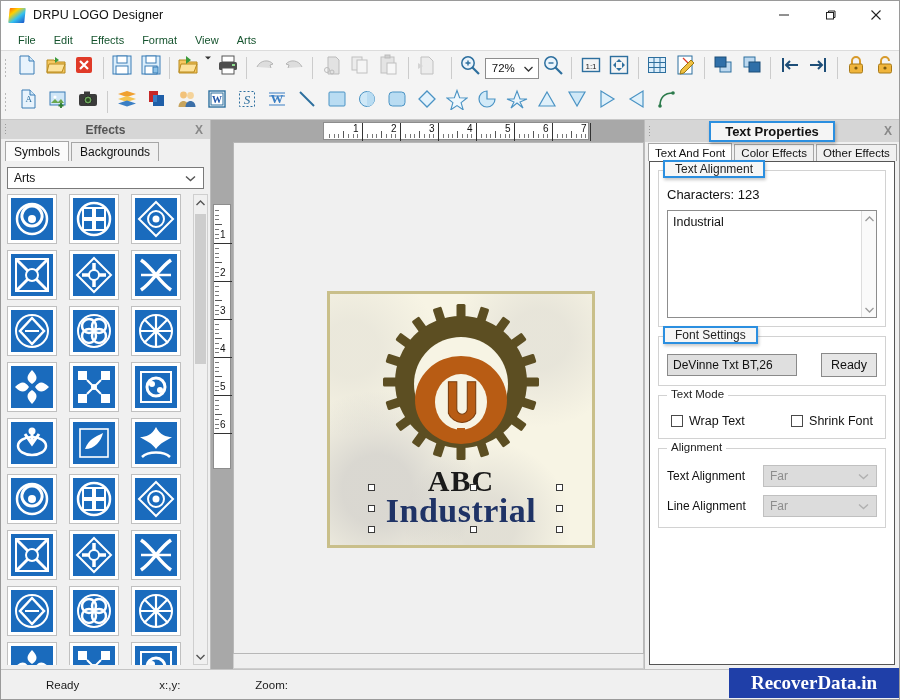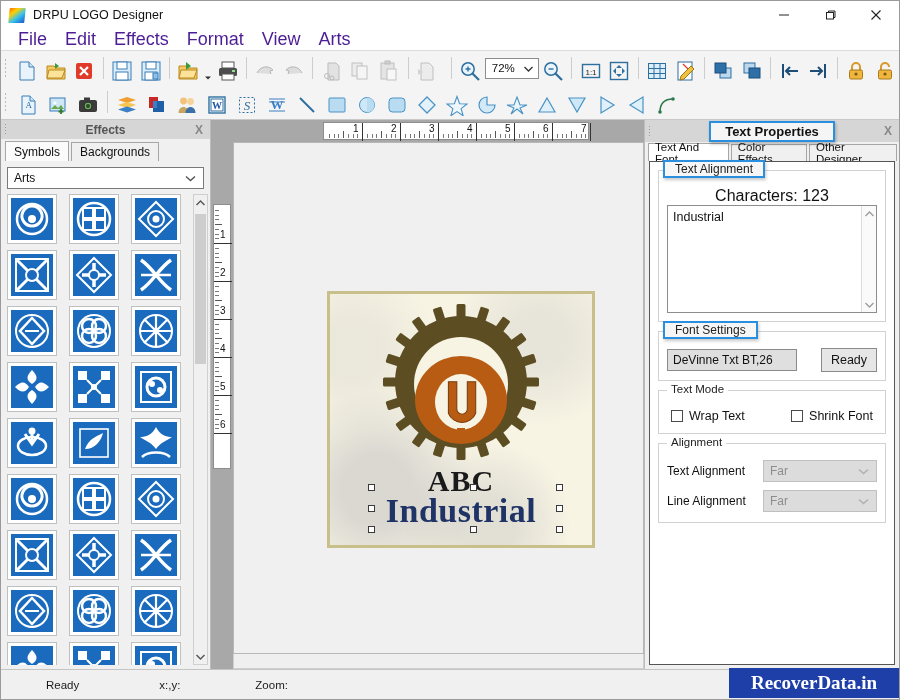--- a/index.html
+++ b/index.html
@@ -37,35 +37,35 @@
     color: #222; font-size: 13px; line-height: 1;
   }
   .win-btn svg { display:block; }
 
   
   .menubar {
     height: 22px; flex: 0 0 22px; background: #ffffff;
     display: flex; align-items: center; padding-left: 8px;
     border-bottom: 1px solid #dcdcdc;
   }
-  .menu-item { padding: 2px 9px; font-size: 18px; color: #4c1d95; }
+  .menu-item { padding: 2px 9px; font-size: 11px; color: #14532d; }
 
   
   .toolbars { flex: 0 0 68px; background: #f4f4f4; border-bottom: 1px solid #c8c8c8; }
   .tbrow {
     height: 34px; display: flex; align-items: center; padding-left: 2px;
   }
   .grip {
     width: 7px; height: 22px; margin-right: 3px;
     background-image: radial-gradient(#b9b9b9 40%, transparent 41%);
     background-size: 3px 4px; background-position: 1px 1px;
     background-repeat: repeat-y;
   }
   .tbtn {
-    width: 30px; height: 30px; display: flex; align-items: flex-end; justify-content: center;
+    width: 30px; height: 30px; display: flex; align-items: flex-start; justify-content: center;
     border: 1px solid transparent; border-radius: 2px;
   }
   .tbtn svg { display: block; }
   .tsep { width: 1px; height: 22px; background: #cccccc; margin: 0 4px; }
   .zoombox {
     width: 56px; height: 21px; background:#fff; border: 1px solid #8d8d8d;
     display:flex; align-items:center; padding-left:6px; font-size:11.5px; color:#111;
     position: relative;
   }
   .zoombox .cv { position:absolute; right:5px; top:50%; transform:translateY(-50%); }
@@ -227,21 +227,21 @@
     border: 1px solid #d2d2d2; position: relative; padding: 14px 8px 8px 8px; margin-bottom: 9px;
   }
   .group-title {
     position: absolute; top: -8px; left: 8px; background: #ffffff; padding: 0 4px;
     font-size: 11.5px; color: #222;
   }
   .group-title.hl {
     border: 2px solid #2b8fe0; background: #f6f6f6; padding: 0 10px; top: -11px; left: 4px;
     box-shadow: 1px 2px 3px rgba(0,0,0,.22); font-size: 12px;
   }
-  .char-count { text-align: center; font-size: 16px; color: #111; margin-bottom: 0; }
+  .char-count { text-align: left; font-size: 13px; color: #111; margin-bottom: 8px; }
   .ta-wrap { position: relative; height: 108px; border: 1px solid #8d8d8d; background:#fff; display:flex; }
   .ta-text { flex:1 1 auto; padding: 4px 5px; font-size: 12.5px; color:#111; }
   .ta-scroll { width: 15px; flex:0 0 15px; background:#fafafa; border-left:1px solid #ddd; display:flex; flex-direction:column; }
   .ta-arrow { height: 15px; display:flex; align-items:center; justify-content:center; color:#8a8a8a; font-size: 9px; }
   .ta-arrow.bot { margin-top: auto; }
   .font-row { display:flex; align-items:center; gap: 24px; }
   .font-field {
     flex: 1 1 auto; height: 22px; background: #dfdfdf; border: 1px solid #8a8a8a;
     display:flex; align-items:center; padding-left: 5px; font-size: 12px; color:#111;
   }
@@ -1108,21 +1108,21 @@
         <div class="cap-x">X</div>
       </div>
       <div class="rp-tabs">
         <div class="rtab active">
           <span>Text And Font</span>
         </div>
         <div class="rtab">
           <span>Color Effects</span>
         </div>
         <div class="rtab">
-          <span>Other Designer</span>
+          <span>Other Effects</span>
         </div>
       </div>
 
       <div class="rp-body">
 
         <div class="group" style="padding-top:16px">
           <div class="group-title hl">Text Alignment</div>
           <div class="char-count">Characters: 123</div>
           <div class="ta-wrap">
             <div class="ta-text">Industrial</div>

